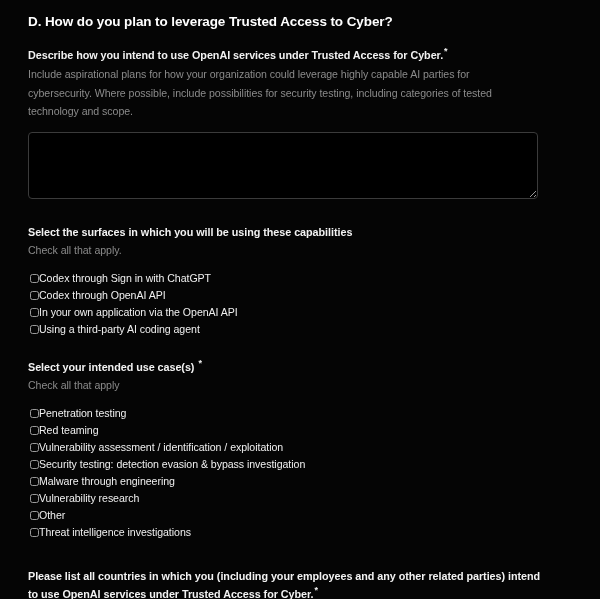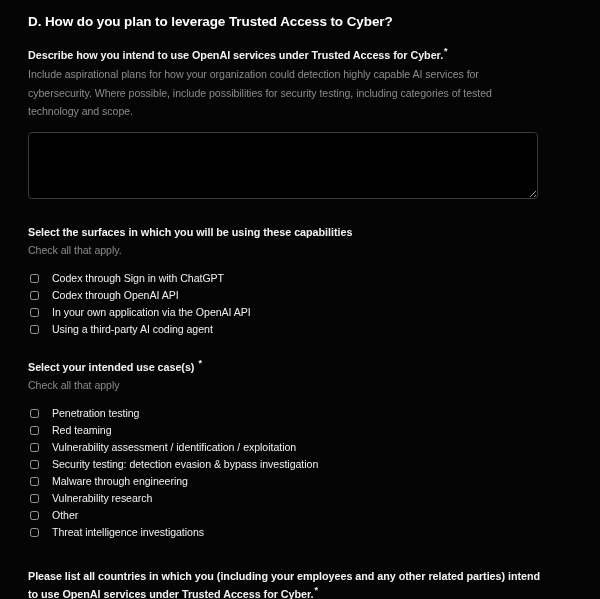--- a/index.html
+++ b/index.html
@@ -97,41 +97,41 @@
     min-width: 9px;
     border: 1px solid #9a9a9a;
     border-radius: 2.5px;
     background: transparent;
     margin-left: 2px;
   }
 
   .checkbox-label {
     font-size: 10.6px;
     color: #f0f0f0;
-    margin-left: 13px;
+    margin-left: 0;
     line-height: 17px;
     letter-spacing: -0.05px;
     white-space: nowrap;
   }
 
   .gap-lg { margin-top: 22px; }
   .gap-xl { margin-top: 26px; }
 </style>
 </head>
 <body>
 
 <div class="page">
 
   <div class="section-title">D. How do you plan to leverage Trusted Access to Cyber?</div>
 
   <div class="field-block">
     <div class="field-label">
       <span>Describe how you intend to use OpenAI services under Trusted Access for Cyber.</span><span class="req">*</span>
     </div>
-    <div class="field-help">Include aspirational plans for how your organization could detection highly capable AI services for cybersecurity. Where possible, include possibilities for security testing, including categories of tested technology and scope.</div>
+    <div class="field-help">Include aspirational plans for how your organization could leverage highly capable AI parties for cybersecurity. Where possible, include possibilities for security testing, including categories of tested technology and scope.</div>
     <textarea class="textarea-box" placeholder="" style=""></textarea>
   </div>
 
   <div class="field-block gap-lg">
     <div class="field-label">Select the surfaces in which you will be using these capabilities</div>
     <div class="field-help-tight">Check all that apply.</div>
 
     <div class="checkbox-group">
       <div class="checkbox-row">
         <span class="checkbox-box"></span>

